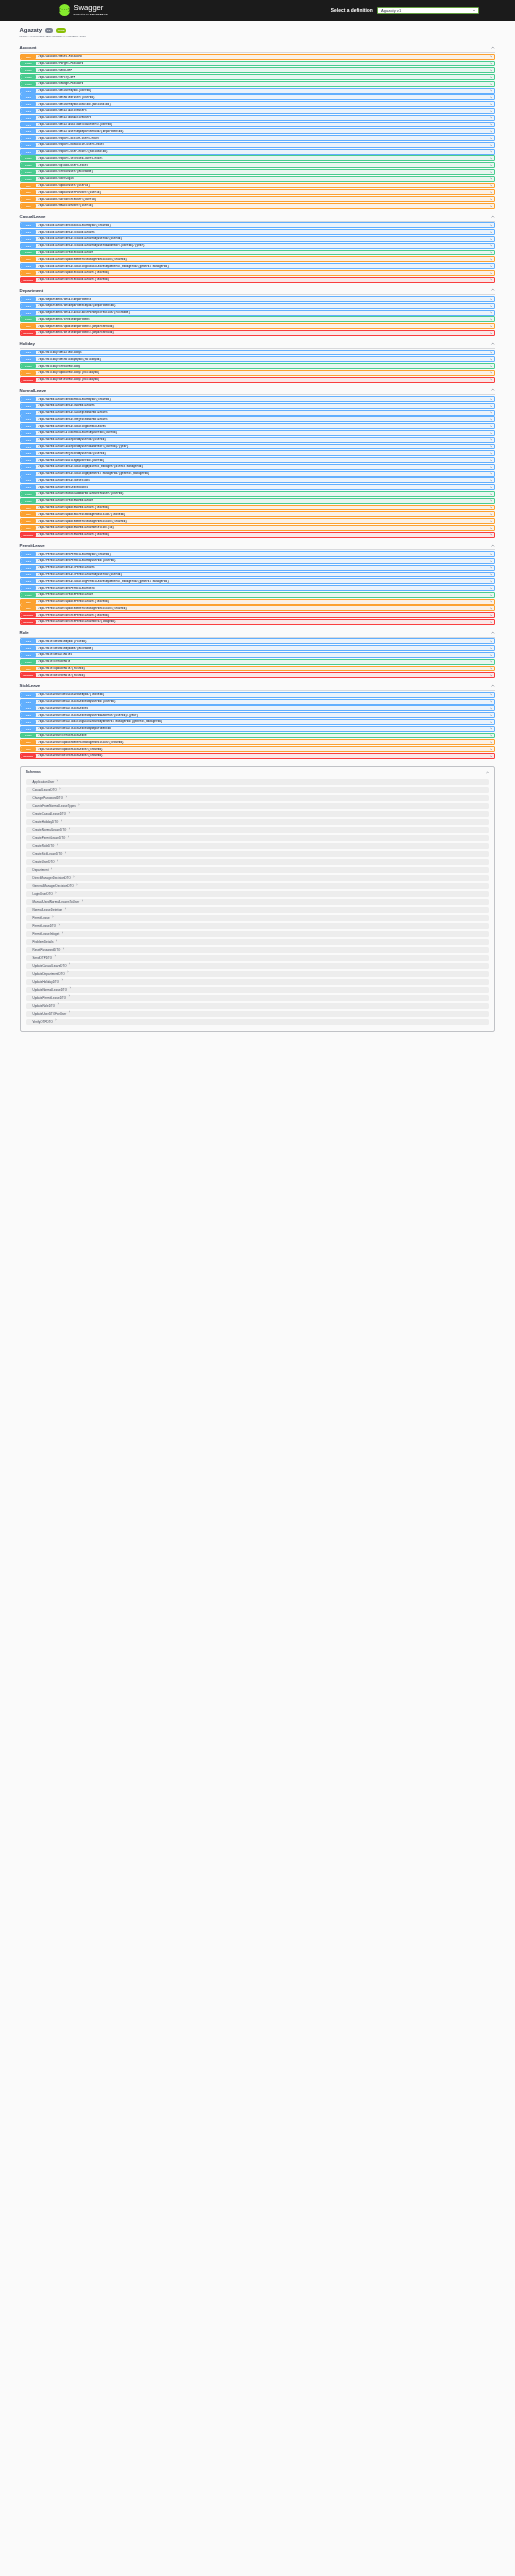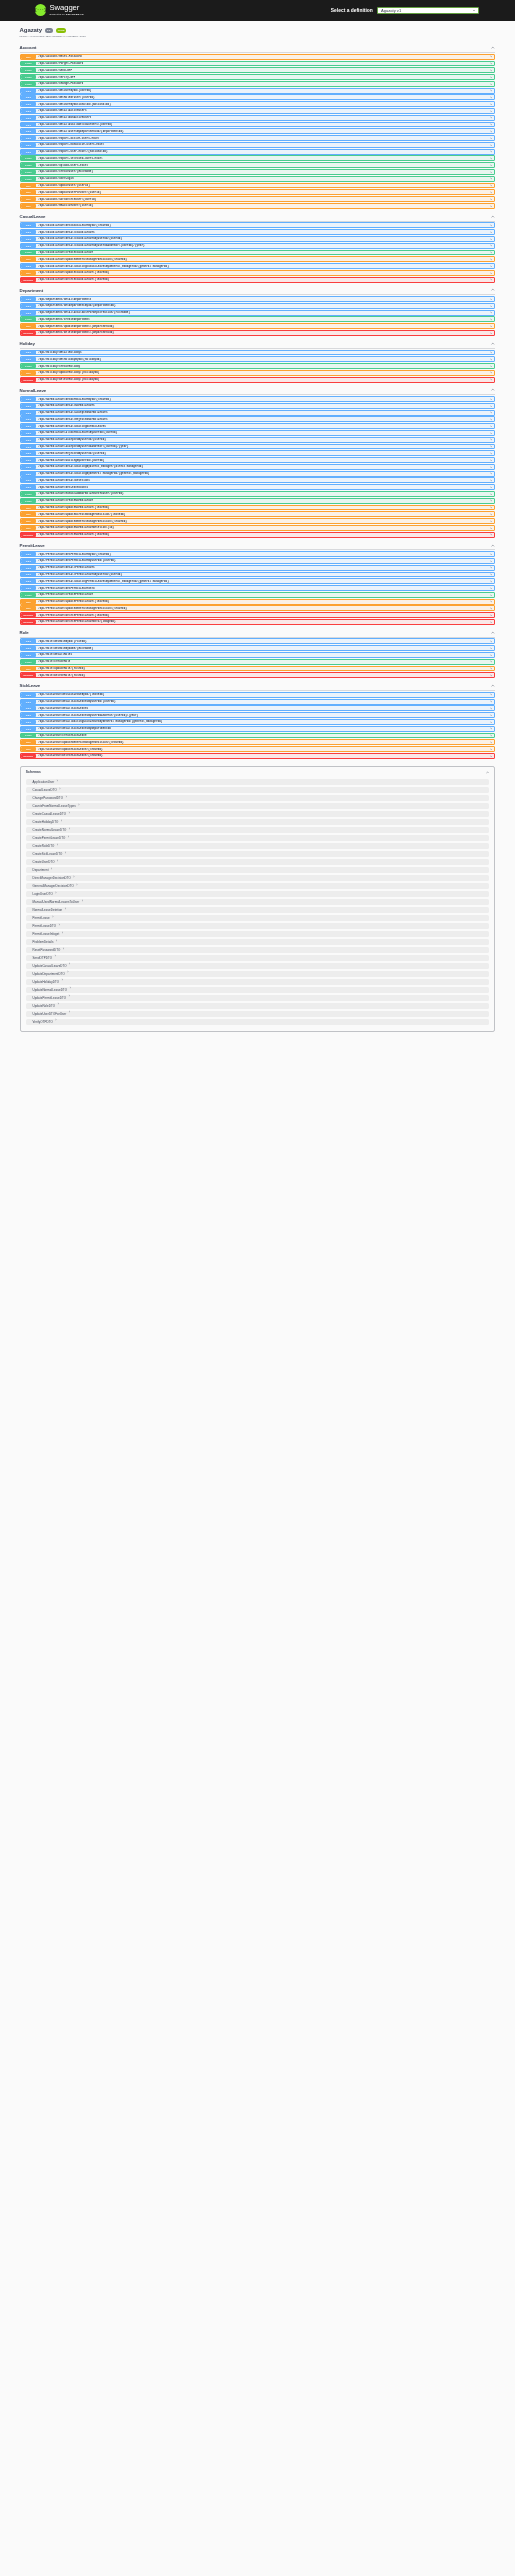--- a/index.html
+++ b/index.html
@@ -15,21 +15,21 @@
     background:#1b1b1b;
     height:20.6px;
     display:flex;
     align-items:center;
     padding:0 6.7px;
   }
   .topbar-logo {
     display:flex;
     align-items:flex-start;
     gap:3.6px;
-    margin-left:28px;
+    margin-left:52px;
   }
   .logo-mark {
     width:11.3px; height:11.3px;
     border-radius:50%;
     background:#85ea2d;
     display:flex; align-items:center; justify-content:center;
     font-size:4.4px; font-weight:bold; color:#1b1b1b;
     font-family:"Liberation Mono", monospace;
     letter-spacing:-0.3px;
   }

